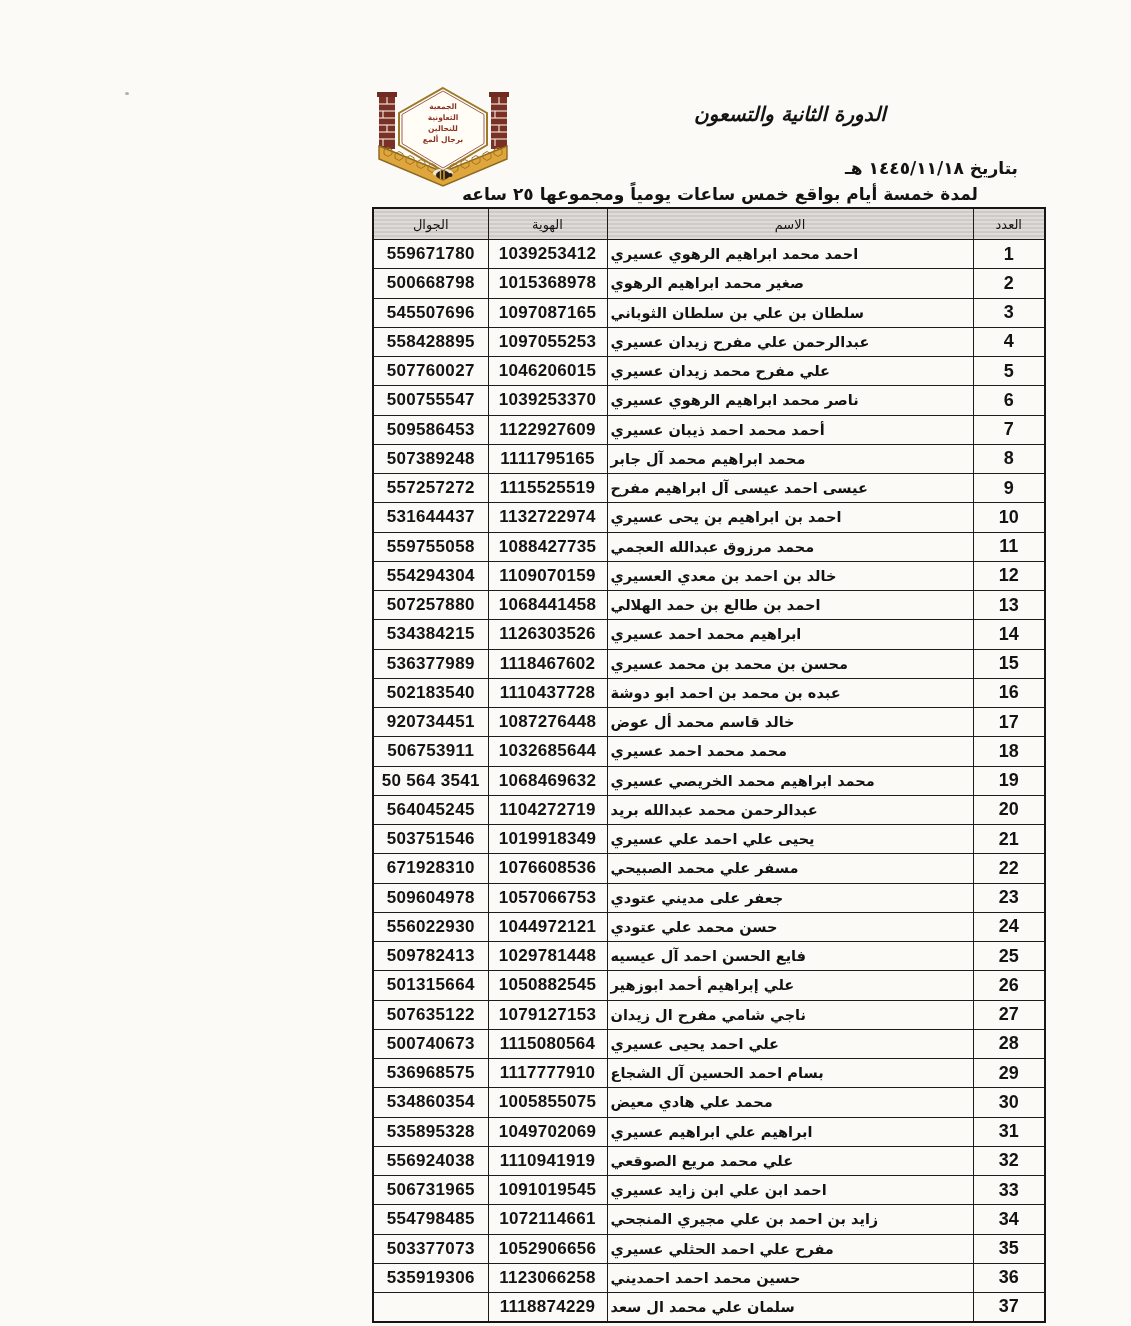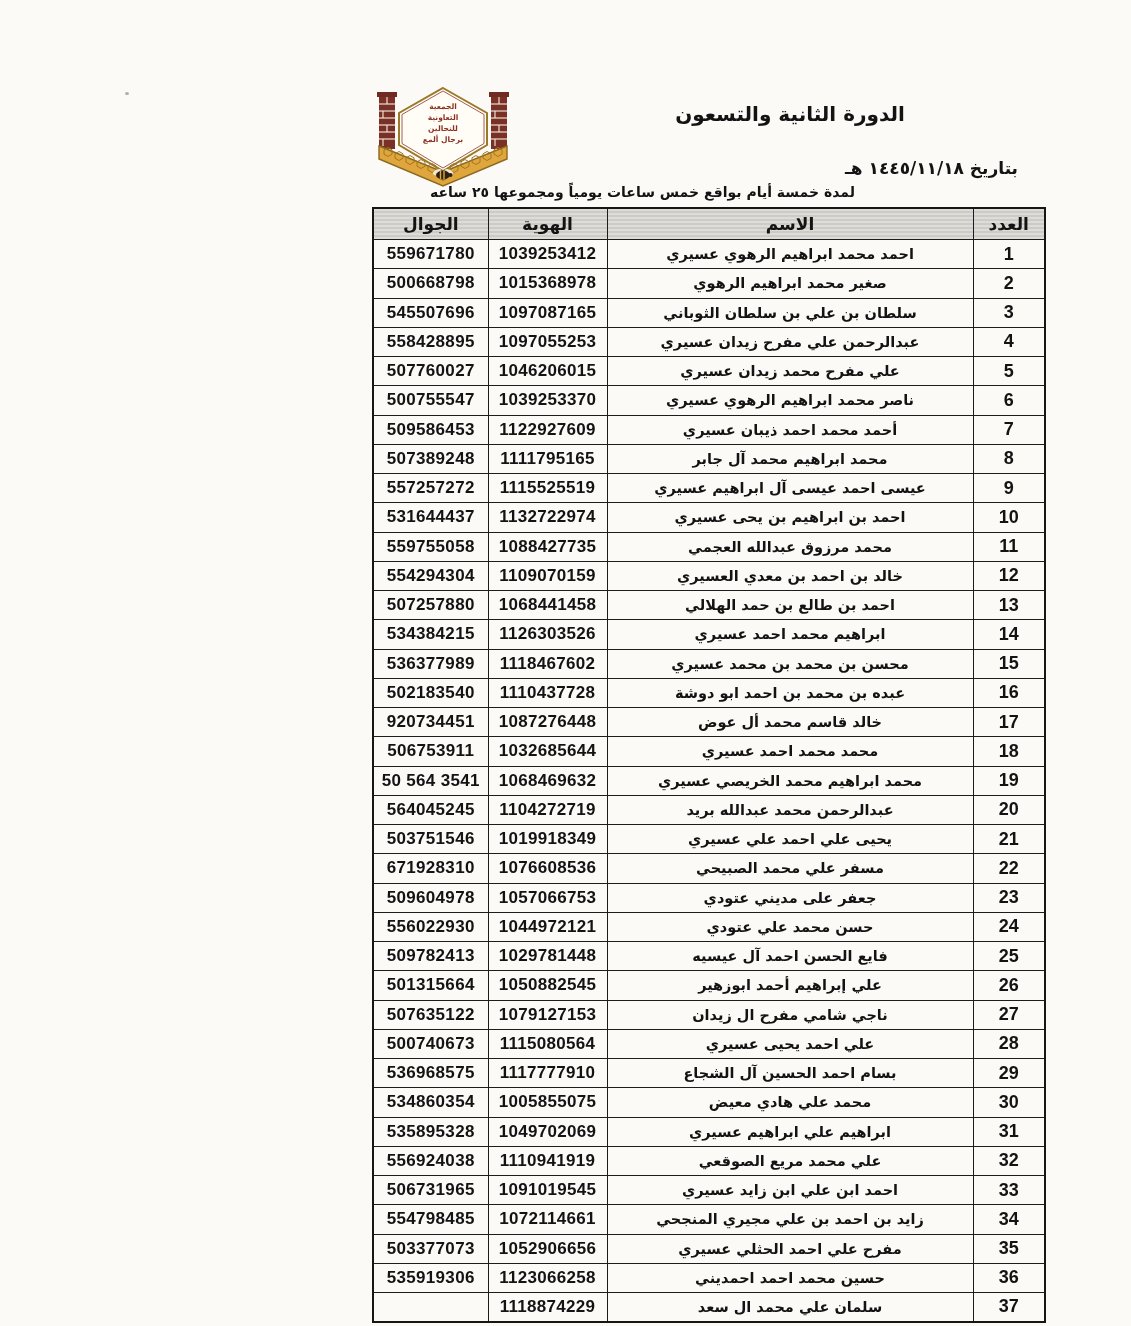--- a/index.html
+++ b/index.html
@@ -12,56 +12,56 @@
     color:#131313;
   }
   .speck{position:absolute;left:125px;top:92px;width:4px;height:3px;background:#8d8d8d;border-radius:50%;opacity:.7;}
 
   
   .logo{position:absolute;left:376px;top:86px;width:134px;height:106px;}
 
   
   .doc-title{
     position:absolute;left:562px;top:102px;width:456px;
-    text-align:center;font-size:20px;font-weight:bold;direction:rtl;
+    text-align:center;font-size:20px;font-weight:bold;direction:rtl;font-style:italic;
   }
   .doc-date{
     position:absolute;left:562px;top:158px;width:456px;
     font-size:17px;font-weight:bold;direction:rtl;
   }
   .doc-duration{
     position:absolute;left:430px;top:184px;width:580px;
-    text-align:left;font-size:14px;font-weight:bold;direction:rtl;
+    text-align:center;font-size:17px;font-weight:bold;direction:rtl;
   }
 
   
   .tbl-wrap{position:absolute;left:372px;top:207px;width:672px;}
   table.roster{
     width:672px;border-collapse:collapse;table-layout:fixed;
     direction:rtl;
     border:2.5px solid #161616;
   }
   table.roster th, table.roster td{
     border:1.6px solid #1c1c1c;
     padding:0 3px;
     overflow:hidden;white-space:nowrap;
   }
   table.roster th{
     height:30px;
-    font-size:17px;font-weight:bold;
+    font-size:13px;font-weight:normal;
     background:repeating-linear-gradient(0deg,#dedcd8 0 2px,#cecbc6 2px 4px);
     text-align:center;
   }
   table.roster tbody tr{height:29.25px;}
   td.c-num{
     text-align:center;font-size:18px;font-weight:bold;
     font-family:"Liberation Sans","DejaVu Sans",sans-serif;
   }
   td.c-name{
-    text-align:center;font-size:14.5px;font-weight:bold;
+    text-align:left;font-size:14.5px;font-weight:bold;
     font-family:"DejaVu Sans",sans-serif;
     padding-right:2px;
   }
   td.c-id, td.c-phone{
     text-align:center;font-size:17px;font-weight:bold;
     font-family:"Liberation Sans","DejaVu Sans",sans-serif;
     letter-spacing:.3px;
     direction:ltr;
   }
 </style>
@@ -214,21 +214,21 @@
           <td class="c-phone">509586453</td>
         </tr>
         <tr>
           <td class="c-num">8</td>
           <td class="c-name">محمد ابراهيم محمد آل جابر</td>
           <td class="c-id">1111795165</td>
           <td class="c-phone">507389248</td>
         </tr>
         <tr>
           <td class="c-num">9</td>
-          <td class="c-name">عيسى احمد عيسى آل ابراهيم عسيري</td>
+          <td class="c-name">عيسى احمد عيسى آل ابراهيم مفرح</td>
           <td class="c-id">1115525519</td>
           <td class="c-phone">557257272</td>
         </tr>
         <tr>
           <td class="c-num">10</td>
           <td class="c-name">احمد بن ابراهيم بن يحى عسيري</td>
           <td class="c-id">1132722974</td>
           <td class="c-phone">531644437</td>
         </tr>
         <tr>

